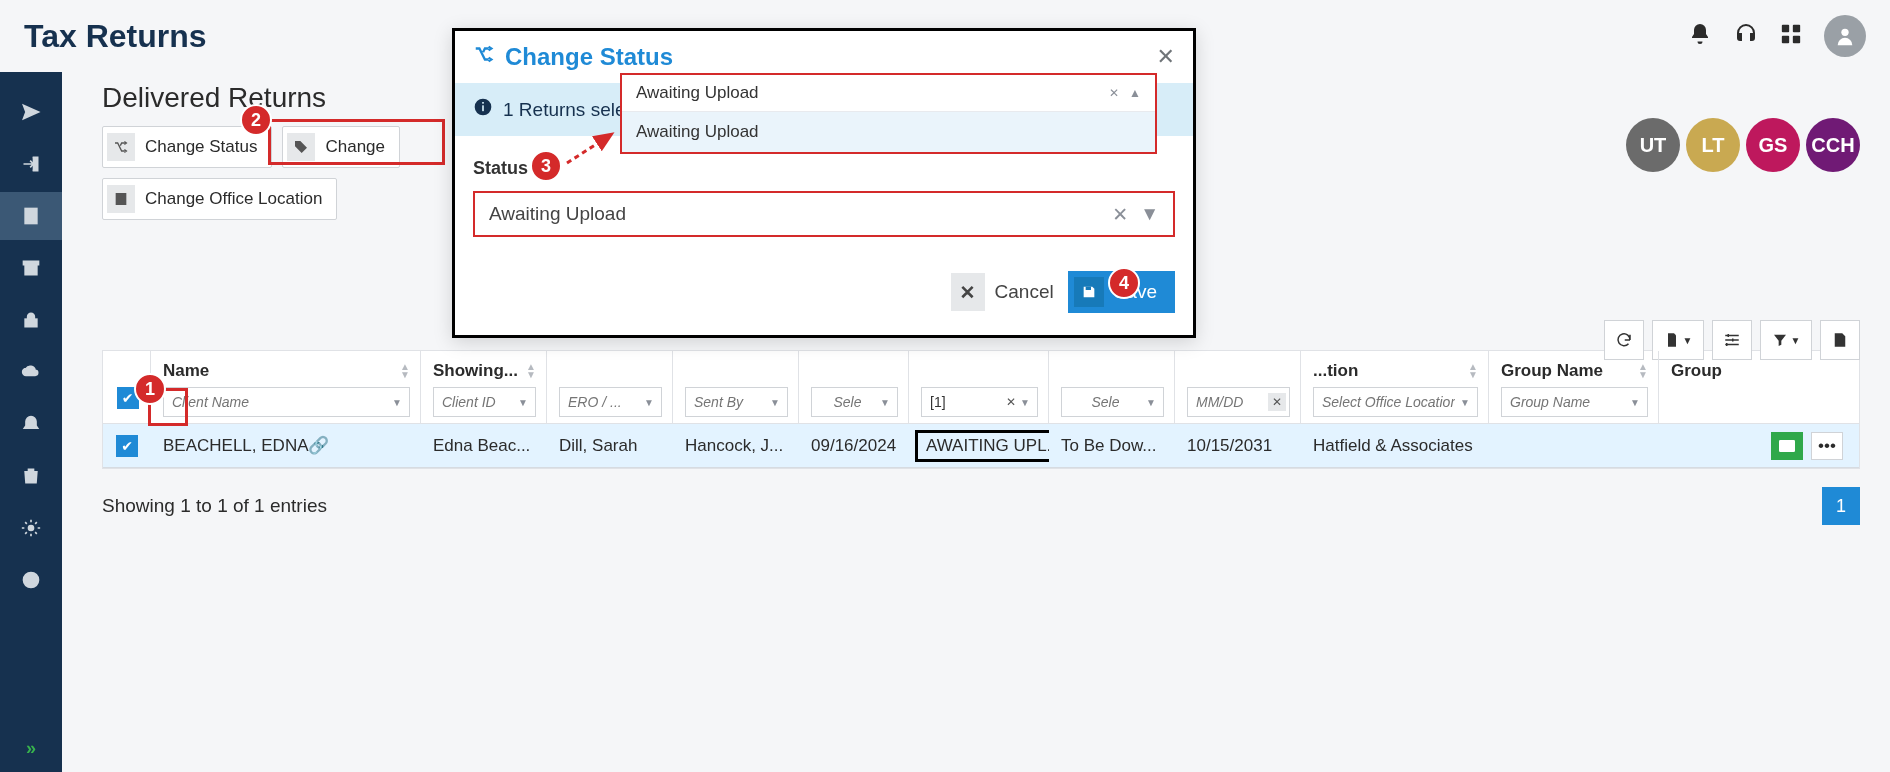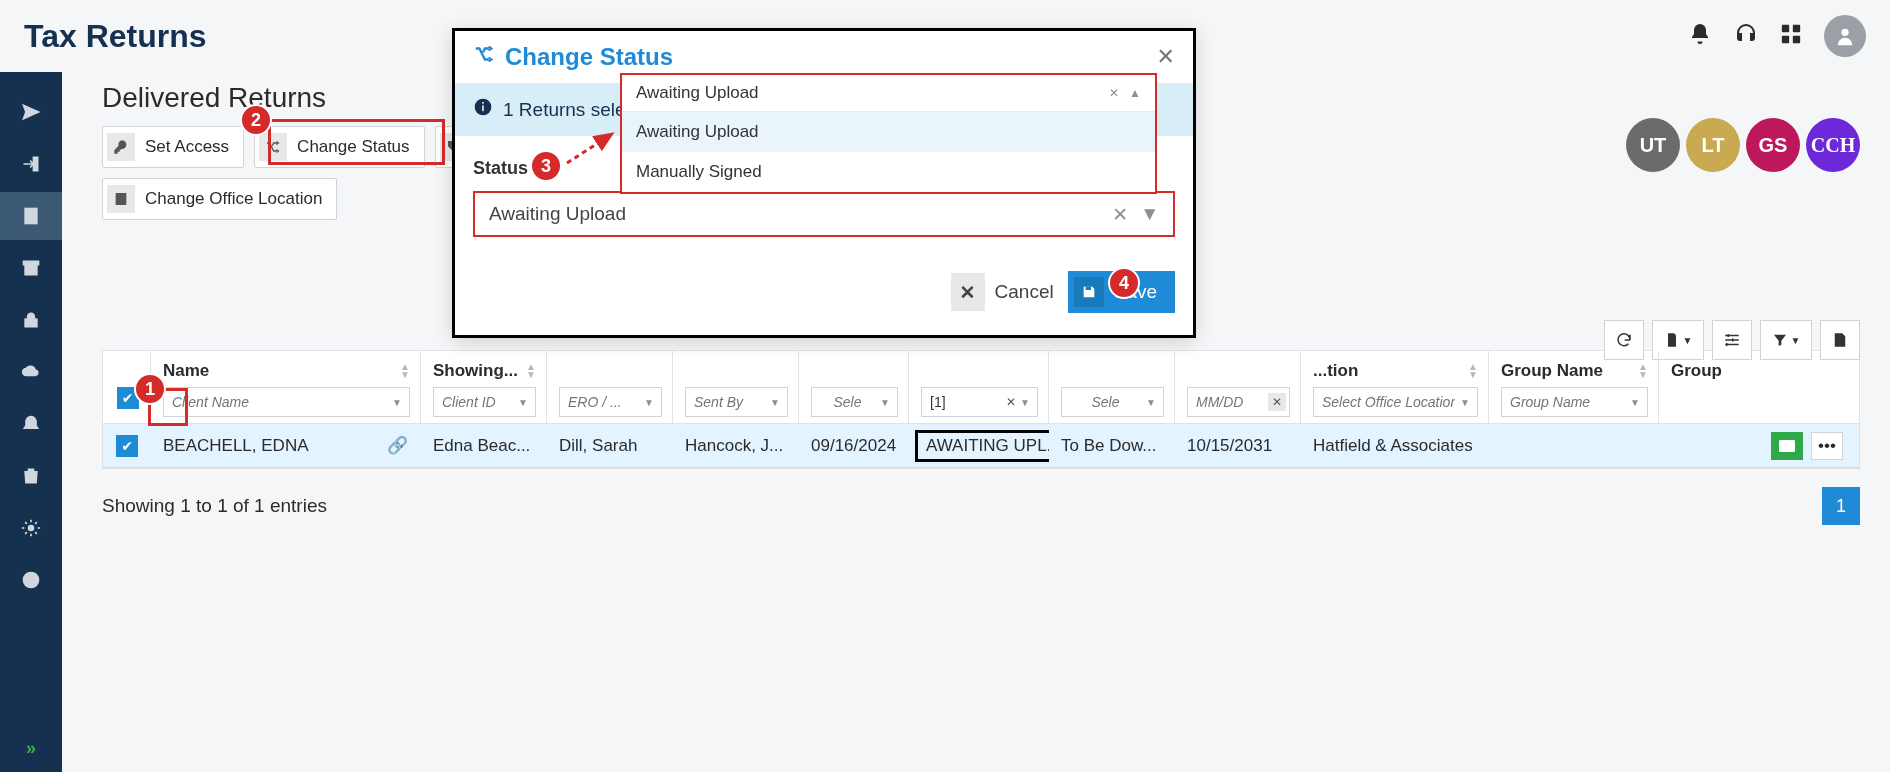--- a/index.html
+++ b/index.html
@@ -87,21 +87,21 @@
 
 .avatar-row {
   position: absolute; right: 30px; top: 118px;
   display:flex; gap:6px;
 }
 .av {
   width:54px; height:54px; border-radius:50%;
   display:flex; align-items:center; justify-content:center;
   color:#fff; font-weight:600; font-size:20px;
 }
-.av.ut{background:#6b6b6b;} .av.lt{background:#c9a951;} .av.gs{background:#be185d;} .av.cch{background:#6d28d9;font-family:Liberation Serif, serif;}
+.av.ut{background:#6b6b6b;} .av.lt{background:#c9a951;} .av.gs{background:#be185d;} .av.cch{background:#701a75;}
 
 
 .grid-toolbar {
   position:absolute; right:30px; top:248px;
   display:flex; gap:8px;
 }
 .tbtn {
   width:40px; height:40px; border:1px solid #d0d3d7; background:#fff;
   display:flex; align-items:center; justify-content:center; cursor:pointer;
 }
@@ -274,28 +274,20 @@
       <span class="rail-expand">»</span>
     </div>
 </div>
 
 <div class="content">
   <div class="subtitle">Delivered Returns</div>
 
   <div class="action-row">
     <div class="btn">
       <span class="icon-box">
-          <svg width="16" height="16" viewBox="0 0 24 24" fill="#555">
-            <path d="M14 2a6 6 0 00-5.6 8.2L2 17v5h5v-3h3v-3h2l1-1a6 6 0 101-13z"></path>
-          </svg>
-        </span>
-      <span>Set Access</span>
-    </div>
-    <div class="btn">
-      <span class="icon-box">
           <svg width="16" height="16" viewBox="0 0 24 24" fill="none" stroke="#555" stroke-width="2">
             <path d="M3 6h4l6 12h4m0-12h-4l-2 4M17 4l3 2-3 2m0 8l3 2-3 2"></path>
           </svg>
         </span>
       <span>Change Status</span>
     </div>
     <div class="btn">
       <span class="icon-box">
           <svg width="16" height="16" viewBox="0 0 24 24" fill="#555">
             <path d="M3 3h8l10 10-8 8L3 11V3zm4 4a1 1 0 110 2 1 1 0 010-2z"></path>
@@ -406,21 +398,21 @@
         <div class="lbl">
             <span>Group</span>
           </div>
       </div>
     </div>
 
     <div class="grid-row">
       <div class="gr-cell chkcell2">
           <div class="chk">✔</div>
         </div>
-      <div class="gr-cell w-name" style="display:flex;align-items:center;justify-content:space-between;gap:44px;">
+      <div class="gr-cell w-name" style="display:flex;align-items:center;">
         <span>BEACHELL, EDNA</span>
         <span class="link-icon">🔗</span>
       </div>
       <div class="gr-cell w-client">Edna Beac...</div>
       <div class="gr-cell w-ero">Dill, Sarah</div>
       <div class="gr-cell w-sent">Hancock, J...</div>
       <div class="gr-cell w-sel1">09/16/2024</div>
       <div class="gr-cell w-tag" style="padding:4px 6px;"><span class="status-cell-box">AWAITING UPL...</span></div>
       <div class="gr-cell w-sel2">To Be Dow...</div>
       <div class="gr-cell w-date">10/15/2031</div>
@@ -499,21 +491,20 @@
 
 <div class="dd-pop">
   <div class="dd-input">
     <span style="position:relative;">Awaiting Upload</span>
     <span class="ctrls">
         <span>✕</span>
         <span>▲</span>
       </span>
   </div>
   <div class="dd-opt hover">Awaiting Upload</div>
-  <div class="dd-opt">Manually Signed</div>
 </div>
 
 <div class="red-box" style="left:268px;top:119px;width:177px;height:46px;"></div>
 <div class="red-box" style="left:148px;top:388px;width:40px;height:38px;"></div>
 
 <div class="badge" style="left:134px;top:373px;">1</div>
 <div class="badge" style="left:240px;top:104px;">2</div>
 <div class="badge" style="left:530px;top:150px;">3</div>
 <div class="badge" style="left:1108px;top:267px;">4</div>
 

